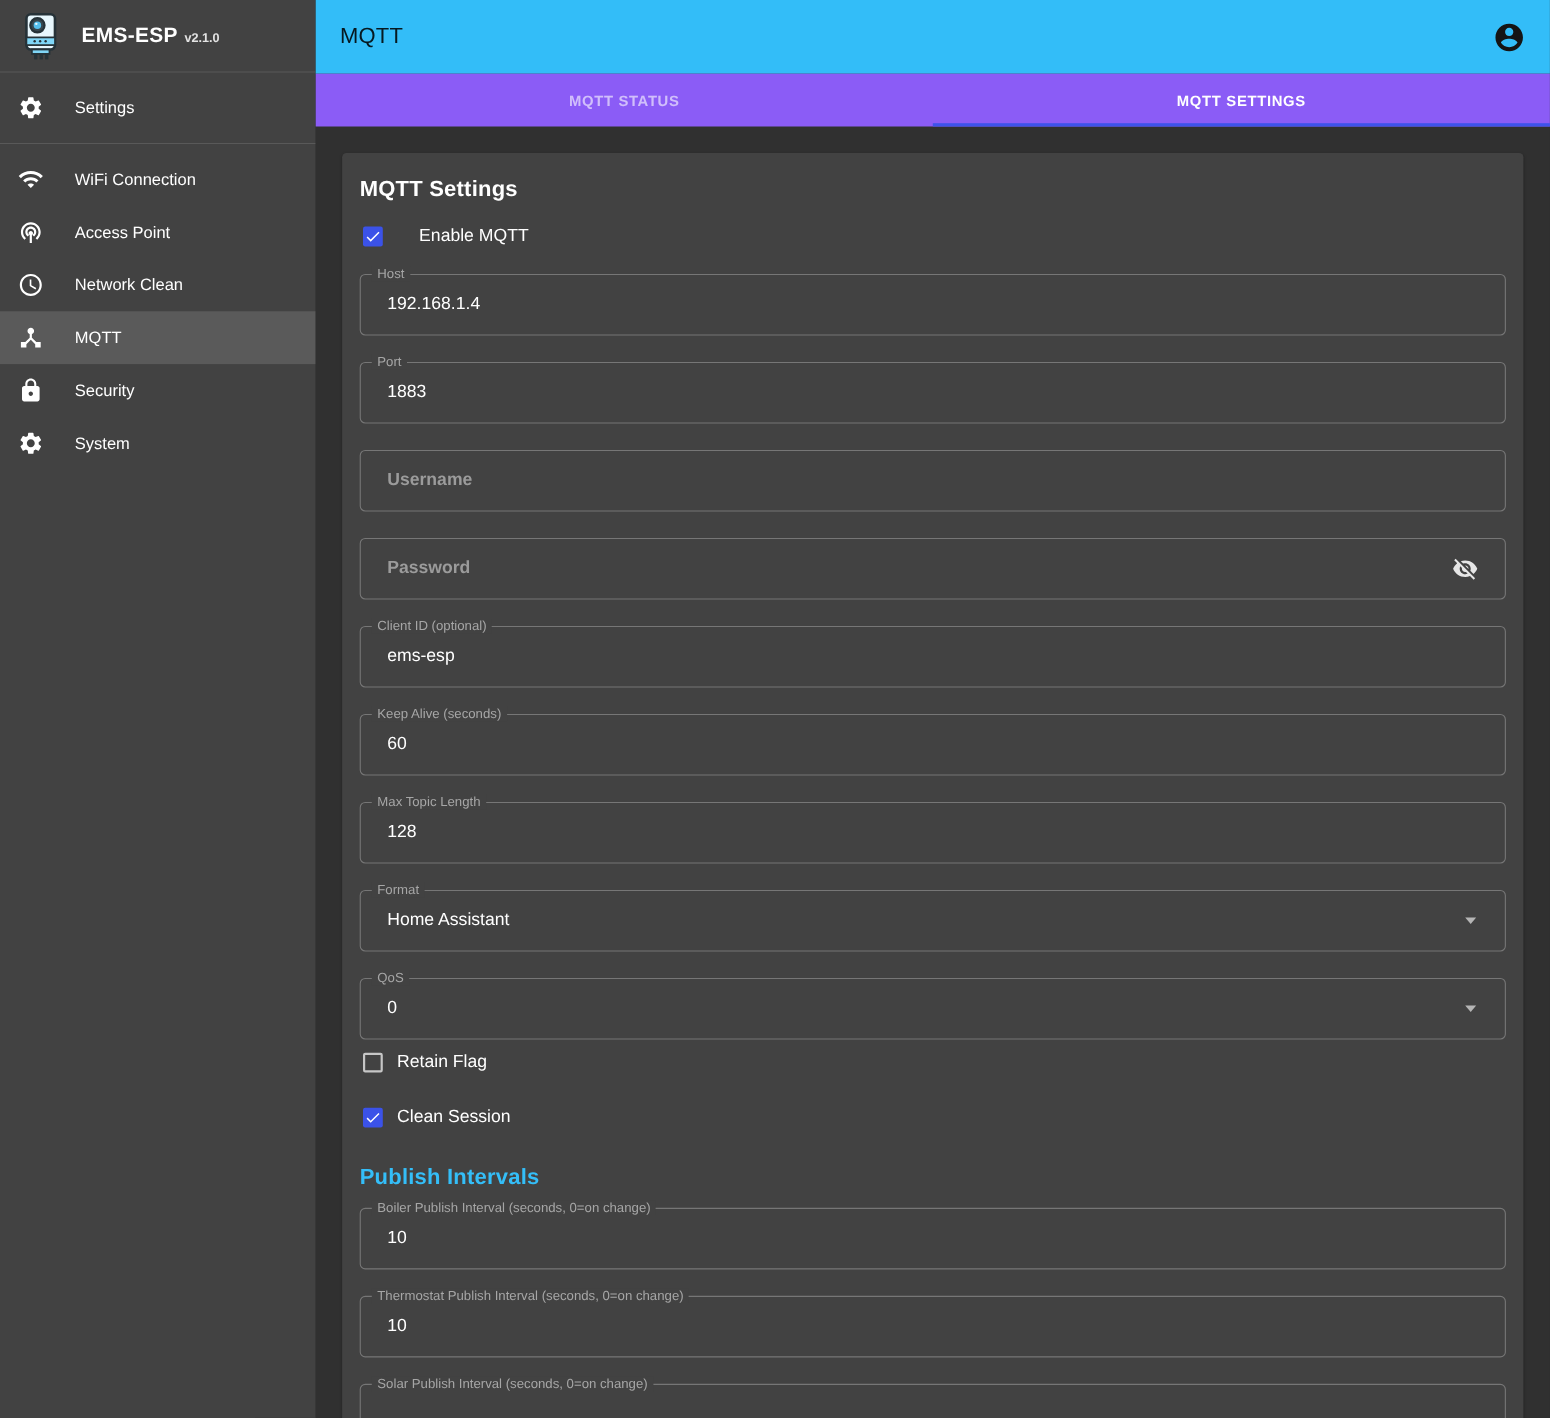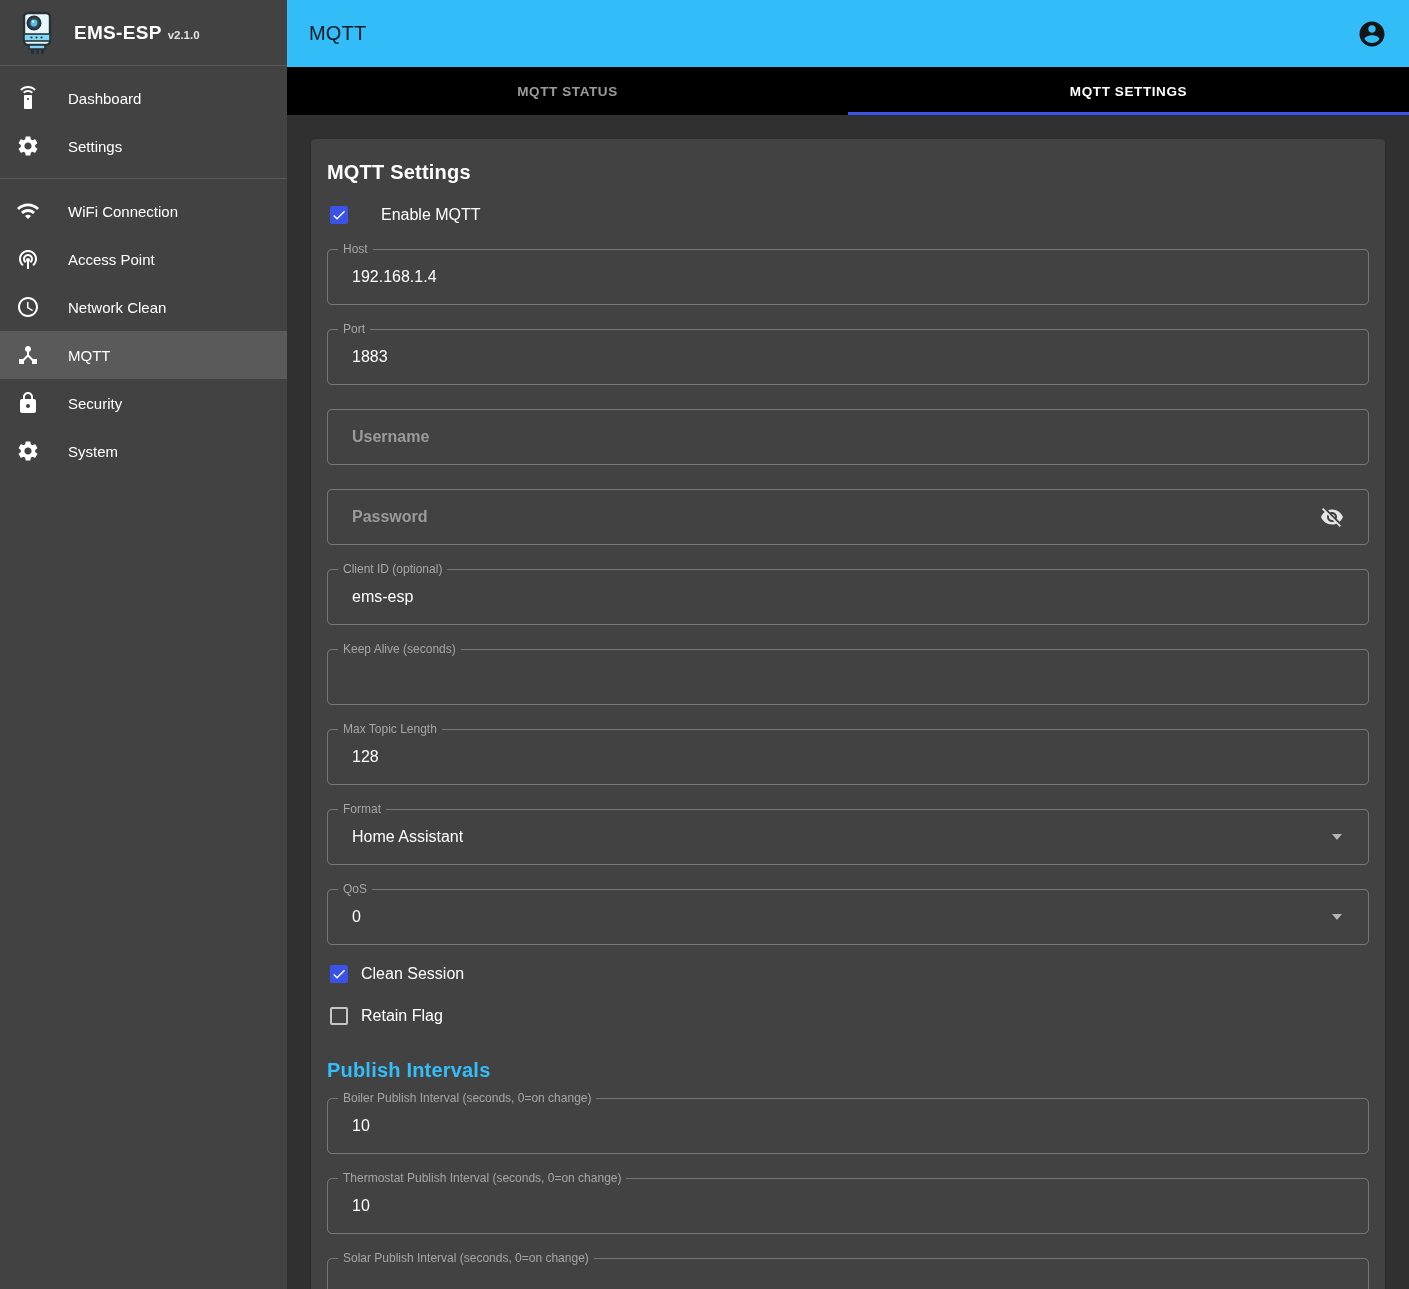--- a/index.html
+++ b/index.html
@@ -38,21 +38,21 @@
   .main { flex:1; display:flex; flex-direction:column; background:#303030; }
 
   .appbar {
     height:67px; background:#33bdf8; display:flex; align-items:center; padding:0 22px;
   }
   .appbar-title { font-size:20px; font-weight:500; color:rgba(0,0,0,0.87); letter-spacing:0.2px; }
   .appbar-spacer { flex:1; }
   .account-btn { width:30px; height:30px; color:#151515; cursor:pointer; display:flex; }
   .account-btn svg { width:30px; height:30px; }
 
-  .tabs { height:48px; display:flex; position:relative; background:#000000; }
+  .tabs { height:48px; display:flex; position:relative; background:#8b5cf6; }
   .tab {
     width:50%; display:flex; align-items:center; justify-content:center; cursor:pointer;
     font-size:13.5px; font-weight:700; letter-spacing:0.6px; text-transform:uppercase;
     color:rgba(255,255,255,0.6);
   }
   .tab.active { color:#fff; }
   .tab-indicator {
     position:absolute; bottom:0; left:50%; width:50%; height:3px; background:#3e53ea;
   }
 
@@ -120,28 +120,20 @@
         </svg>
       </div>
       <span class="app-title">EMS-ESP</span>
       <span class="app-version">v2.1.0</span>
     </div>
 
     <nav class="nav">
       <div class="nav-item">
         <span class="nav-icon">
           <svg viewBox="0 0 24 24" fill="currentColor">
-              <path d="M15 9H9c-.55 0-1 .45-1 1v12c0 .55.45 1 1 1h6c.55 0 1-.45 1-1V10c0-.55-.45-1-1-1zm-3 5c-.55 0-1-.45-1-1s.45-1 1-1 1 .45 1 1-.45 1-1 1zM7.05 6.05l1.41 1.41C9.37 6.56 10.62 6 12 6s2.63.56 3.54 1.46l1.41-1.41C15.68 4.78 13.93 4 12 4s-3.68.78-4.95 2.05zM12 0C8.96 0 6.21 1.23 4.22 3.22l1.41 1.41C7.26 3.01 9.51 2 12 2s4.74 1.01 6.36 2.64l1.41-1.41C17.79 1.23 15.04 0 12 0z"></path>
-            </svg>
-        </span>
-        <span class="nav-label">Dashboard</span>
-      </div>
-      <div class="nav-item">
-        <span class="nav-icon">
-          <svg viewBox="0 0 24 24" fill="currentColor">
               <path d="M19.14 12.94c.04-.3.06-.61.06-.94 0-.32-.02-.64-.07-.94l2.03-1.58c.18-.14.23-.41.12-.61l-1.92-3.32c-.12-.22-.37-.29-.59-.22l-2.39.96c-.5-.38-1.03-.7-1.62-.94l-.36-2.54c-.04-.24-.24-.41-.48-.41h-3.84c-.24 0-.43.17-.47.41l-.36 2.54c-.59.24-1.13.57-1.62.94l-2.39-.96c-.22-.08-.47 0-.59.22L2.74 8.87c-.12.21-.08.47.12.61l2.03 1.58c-.05.3-.09.63-.09.94s.02.64.07.94l-2.03 1.58c-.18.14-.23.41-.12.61l1.92 3.32c.12.22.37.29.59.22l2.39-.96c.5.38 1.03.7 1.62.94l.36 2.54c.05.24.24.41.48.41h3.84c.24 0 .44-.17.47-.41l.36-2.54c.59-.24 1.13-.56 1.62-.94l2.39.96c.22.08.47 0 .59-.22l1.92-3.32c.12-.22.07-.47-.12-.61l-2.01-1.58zM12 15.6c-1.98 0-3.6-1.62-3.6-3.6s1.62-3.6 3.6-3.6 3.6 1.62 3.6 3.6-1.62 3.6-3.6 3.6z"></path>
             </svg>
         </span>
         <span class="nav-label">Settings</span>
       </div>
 
       <hr class="nav-divider">
 
       <div class="nav-item">
         <span class="nav-icon">
@@ -249,53 +241,54 @@
           </span>
         </div>
 
         <div class="field">
           <span class="field-label">Client ID (optional)</span>
           <span class="field-value">ems-esp</span>
         </div>
 
         <div class="field">
           <span class="field-label">Keep Alive (seconds)</span>
+          <span class="field-value">60</span>
         </div>
 
         <div class="field">
           <span class="field-label">Max Topic Length</span>
           <span class="field-value">128</span>
         </div>
 
         <div class="field">
           <span class="field-label">Format</span>
           <span class="field-value">Home Assistant</span>
           <span class="select-arrow"></span>
         </div>
 
         <div class="field">
           <span class="field-label">QoS</span>
           <span class="field-value">0</span>
           <span class="select-arrow"></span>
+        </div>
+
+        <div class="checkbox-row">
+          <span class="checkbox unchecked"></span>
+          <span class="checkbox-label">Retain Flag</span>
         </div>
 
         <div class="checkbox-row" style="margin-top:8px;">
           <span class="checkbox checked">
             <svg viewBox="0 0 24 24">
                 <path fill="#fff" d="M9 16.17L4.83 12l-1.42 1.41L9 19 21 7l-1.41-1.41z"></path>
               </svg>
           </span>
           <span class="checkbox-label">Clean Session</span>
         </div>
 
-        <div class="checkbox-row">
-          <span class="checkbox unchecked"></span>
-          <span class="checkbox-label">Retain Flag</span>
-        </div>
-
         <h3 class="section-heading">Publish Intervals</h3>
 
         <div class="field" style="margin-top:16px;">
           <span class="field-label">Boiler Publish Interval (seconds, 0=on change)</span>
           <span class="field-value">10</span>
         </div>
 
         <div class="field">
           <span class="field-label">Thermostat Publish Interval (seconds, 0=on change)</span>
           <span class="field-value">10</span>

